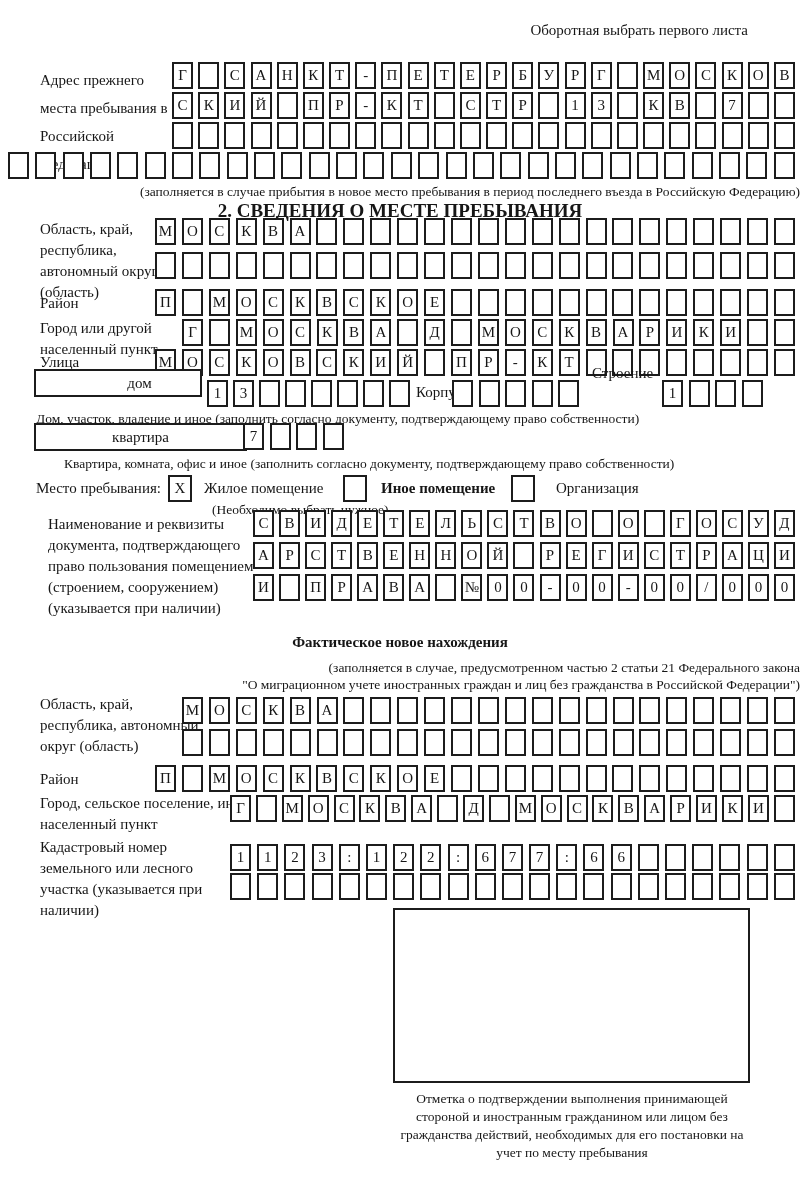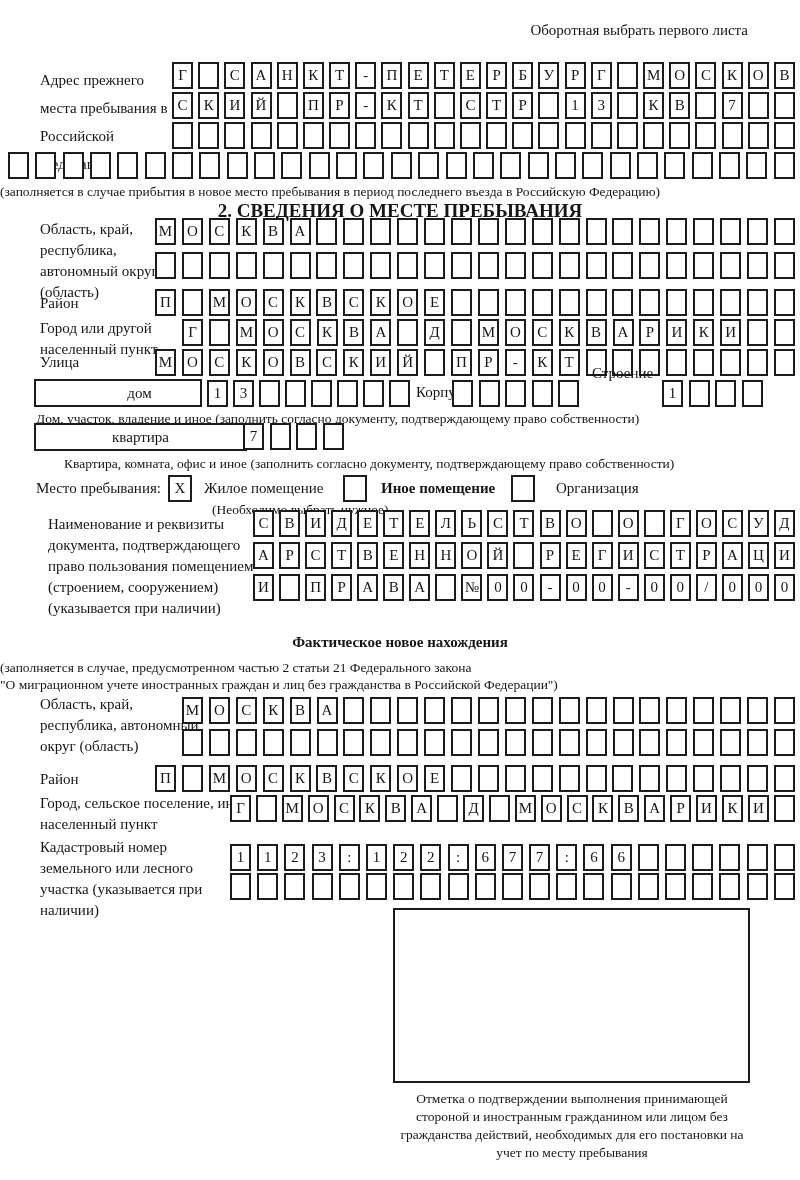--- a/index.html
+++ b/index.html
@@ -3,21 +3,21 @@
 <meta charset="utf-8">
 <style>
   html,body{margin:0;padding:0;}
   body{
     width:800px;height:1180px;position:relative;background:#ffffff;color:#161616;
     font-family:"Liberation Serif","DejaVu Serif",serif;
   }
   .abs{position:absolute;}
   .lbl{position:absolute;font-size:15px;line-height:21px;}
   .note{position:absolute;font-size:13.5px;line-height:17px;}
-  .center{left:0;width:800px;text-align:left;}
+  .center{left:0;width:800px;text-align:right;}
   .title{position:absolute;left:0;width:800px;text-align:center;font-weight:bold;font-size:19px;}
   .boxrow{position:absolute;display:flex;justify-content:space-between;}
   .cell{
     box-sizing:border-box;flex:0 0 auto;width:21px;height:27px;
     border:2px solid #1c1c1c;font-size:15px;line-height:22px;text-align:center;background:#fff;
   }
   .typebox{
     position:absolute;box-sizing:border-box;border:2px solid #1c1c1c;background:#fff;
     font-size:15px;text-align:center;line-height:24px;height:28px;
   }
@@ -278,21 +278,21 @@
     <span class="cell"></span>
     <span class="cell"></span>
     <span class="cell"></span>
     <span class="cell"></span>
     <span class="cell"></span>
     <span class="cell"></span>
     <span class="cell"></span>
     <span class="cell"></span>
   </div>
 
-<div class="typebox" style="left:34px;top:379px;width:168px;padding-left:43px;">дом</div>
+<div class="typebox" style="left:34px;top:369px;width:168px;padding-left:43px;">дом</div>
 <div class="boxrow" style="left:207px;top:380px;width:203px;">
     <span class="cell">1</span>
     <span class="cell">3</span>
     <span class="cell"></span>
     <span class="cell"></span>
     <span class="cell"></span>
     <span class="cell"></span>
     <span class="cell"></span>
     <span class="cell"></span>
   </div>

